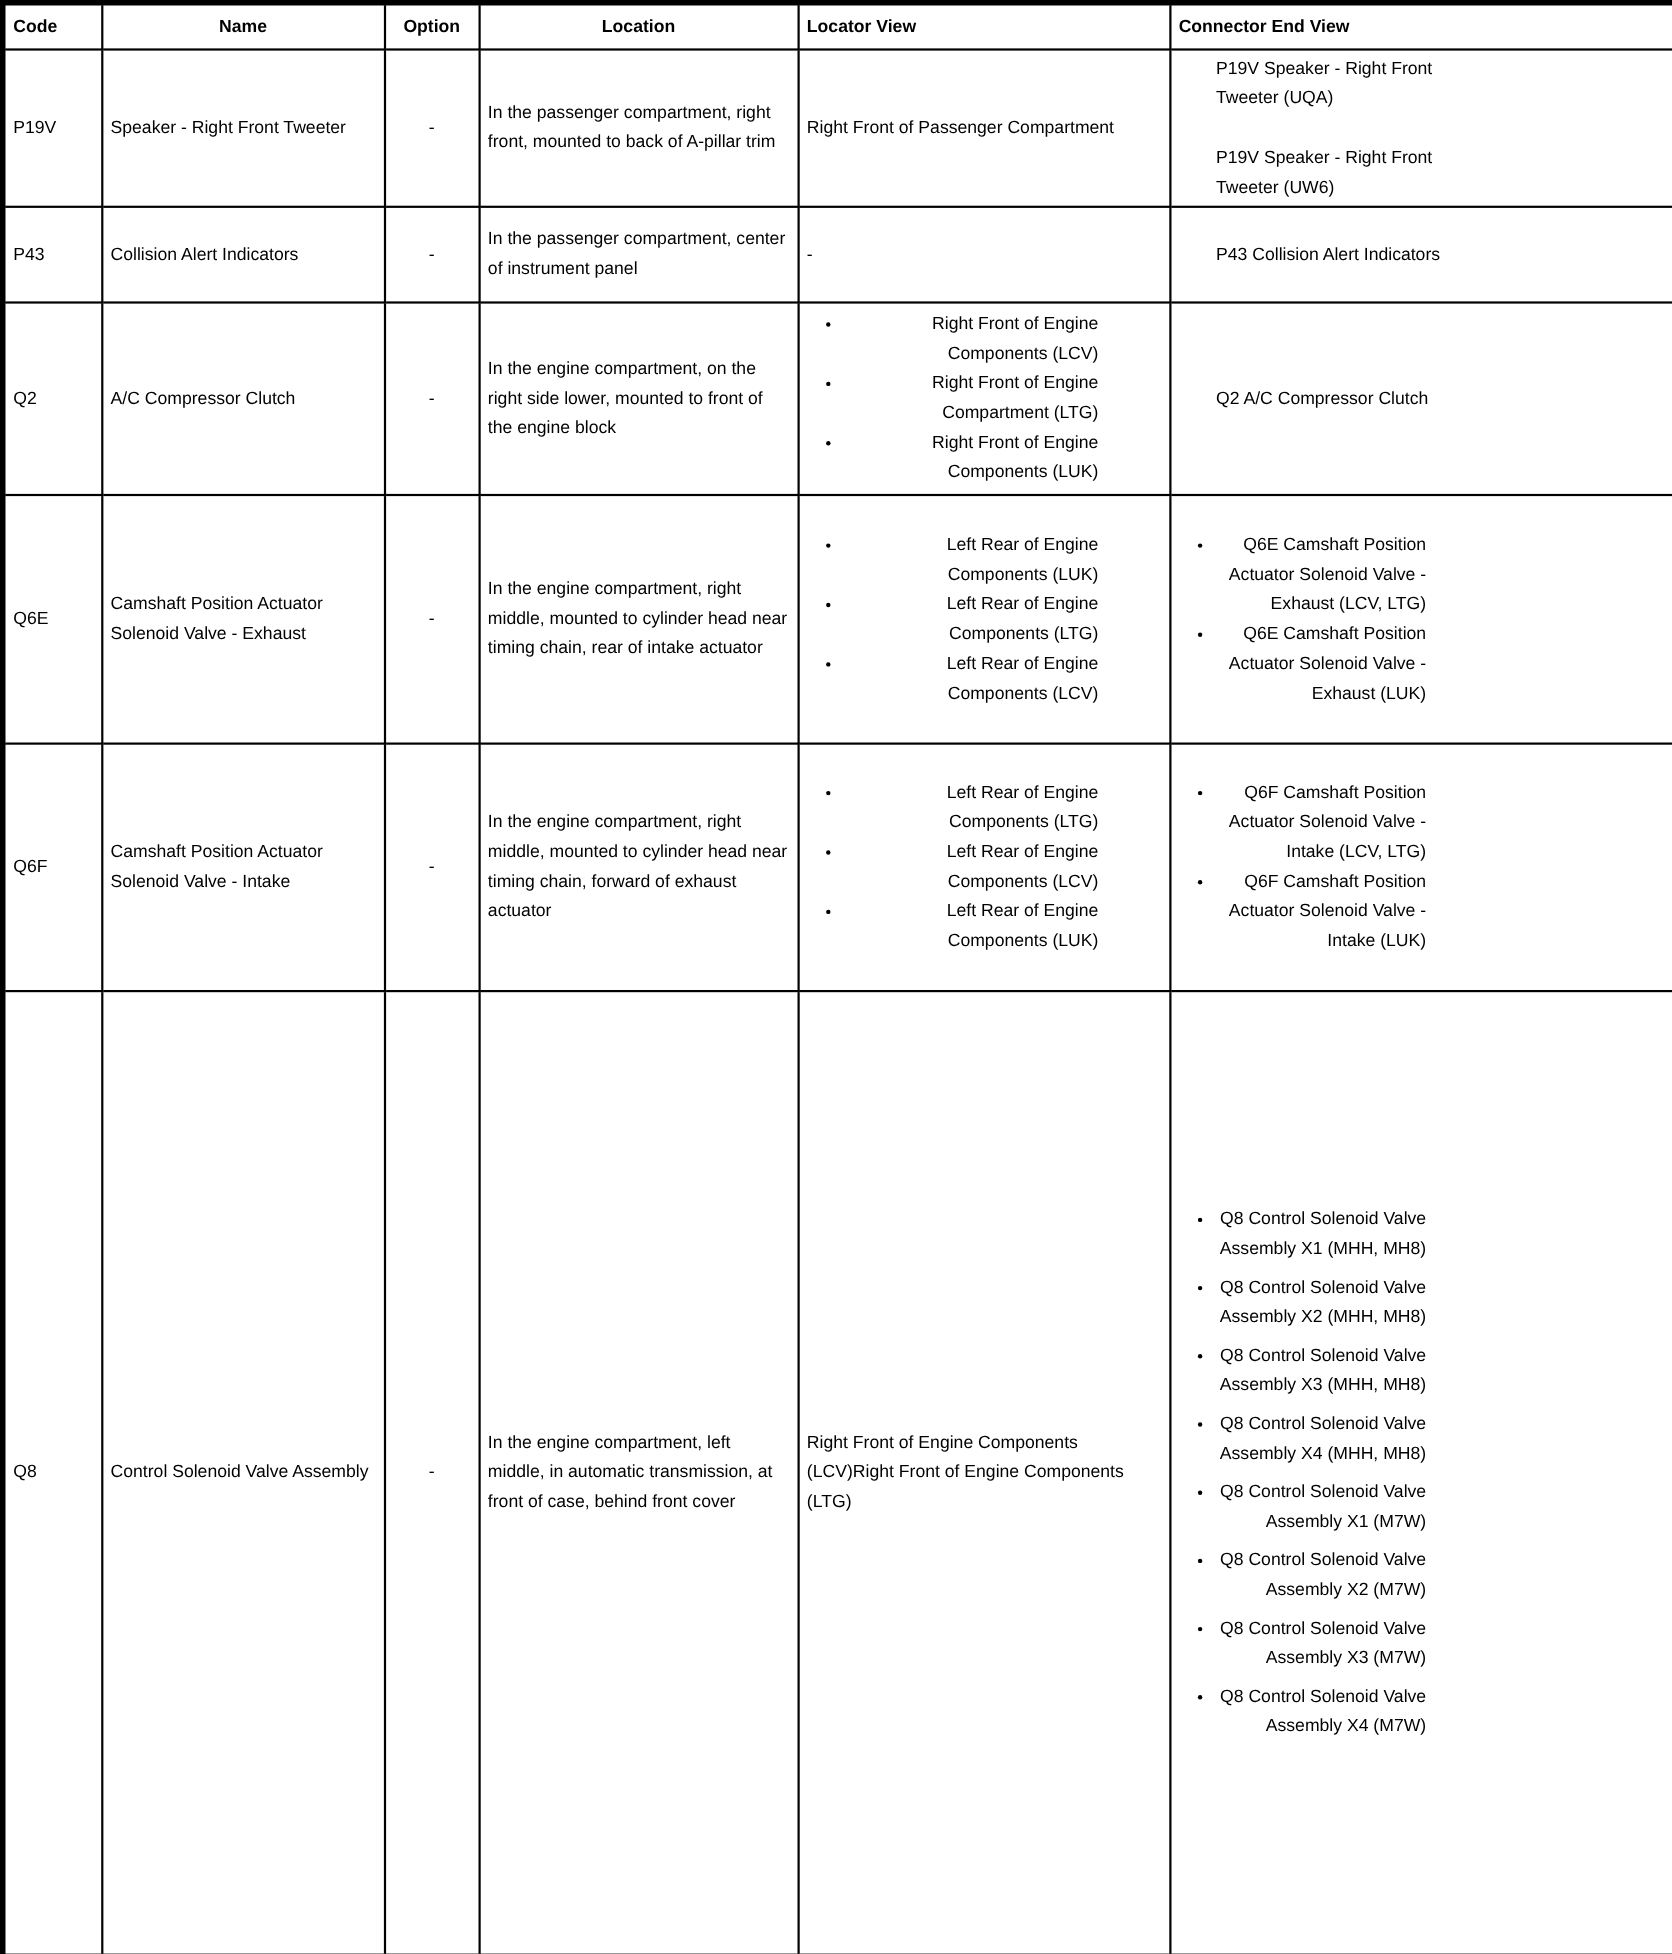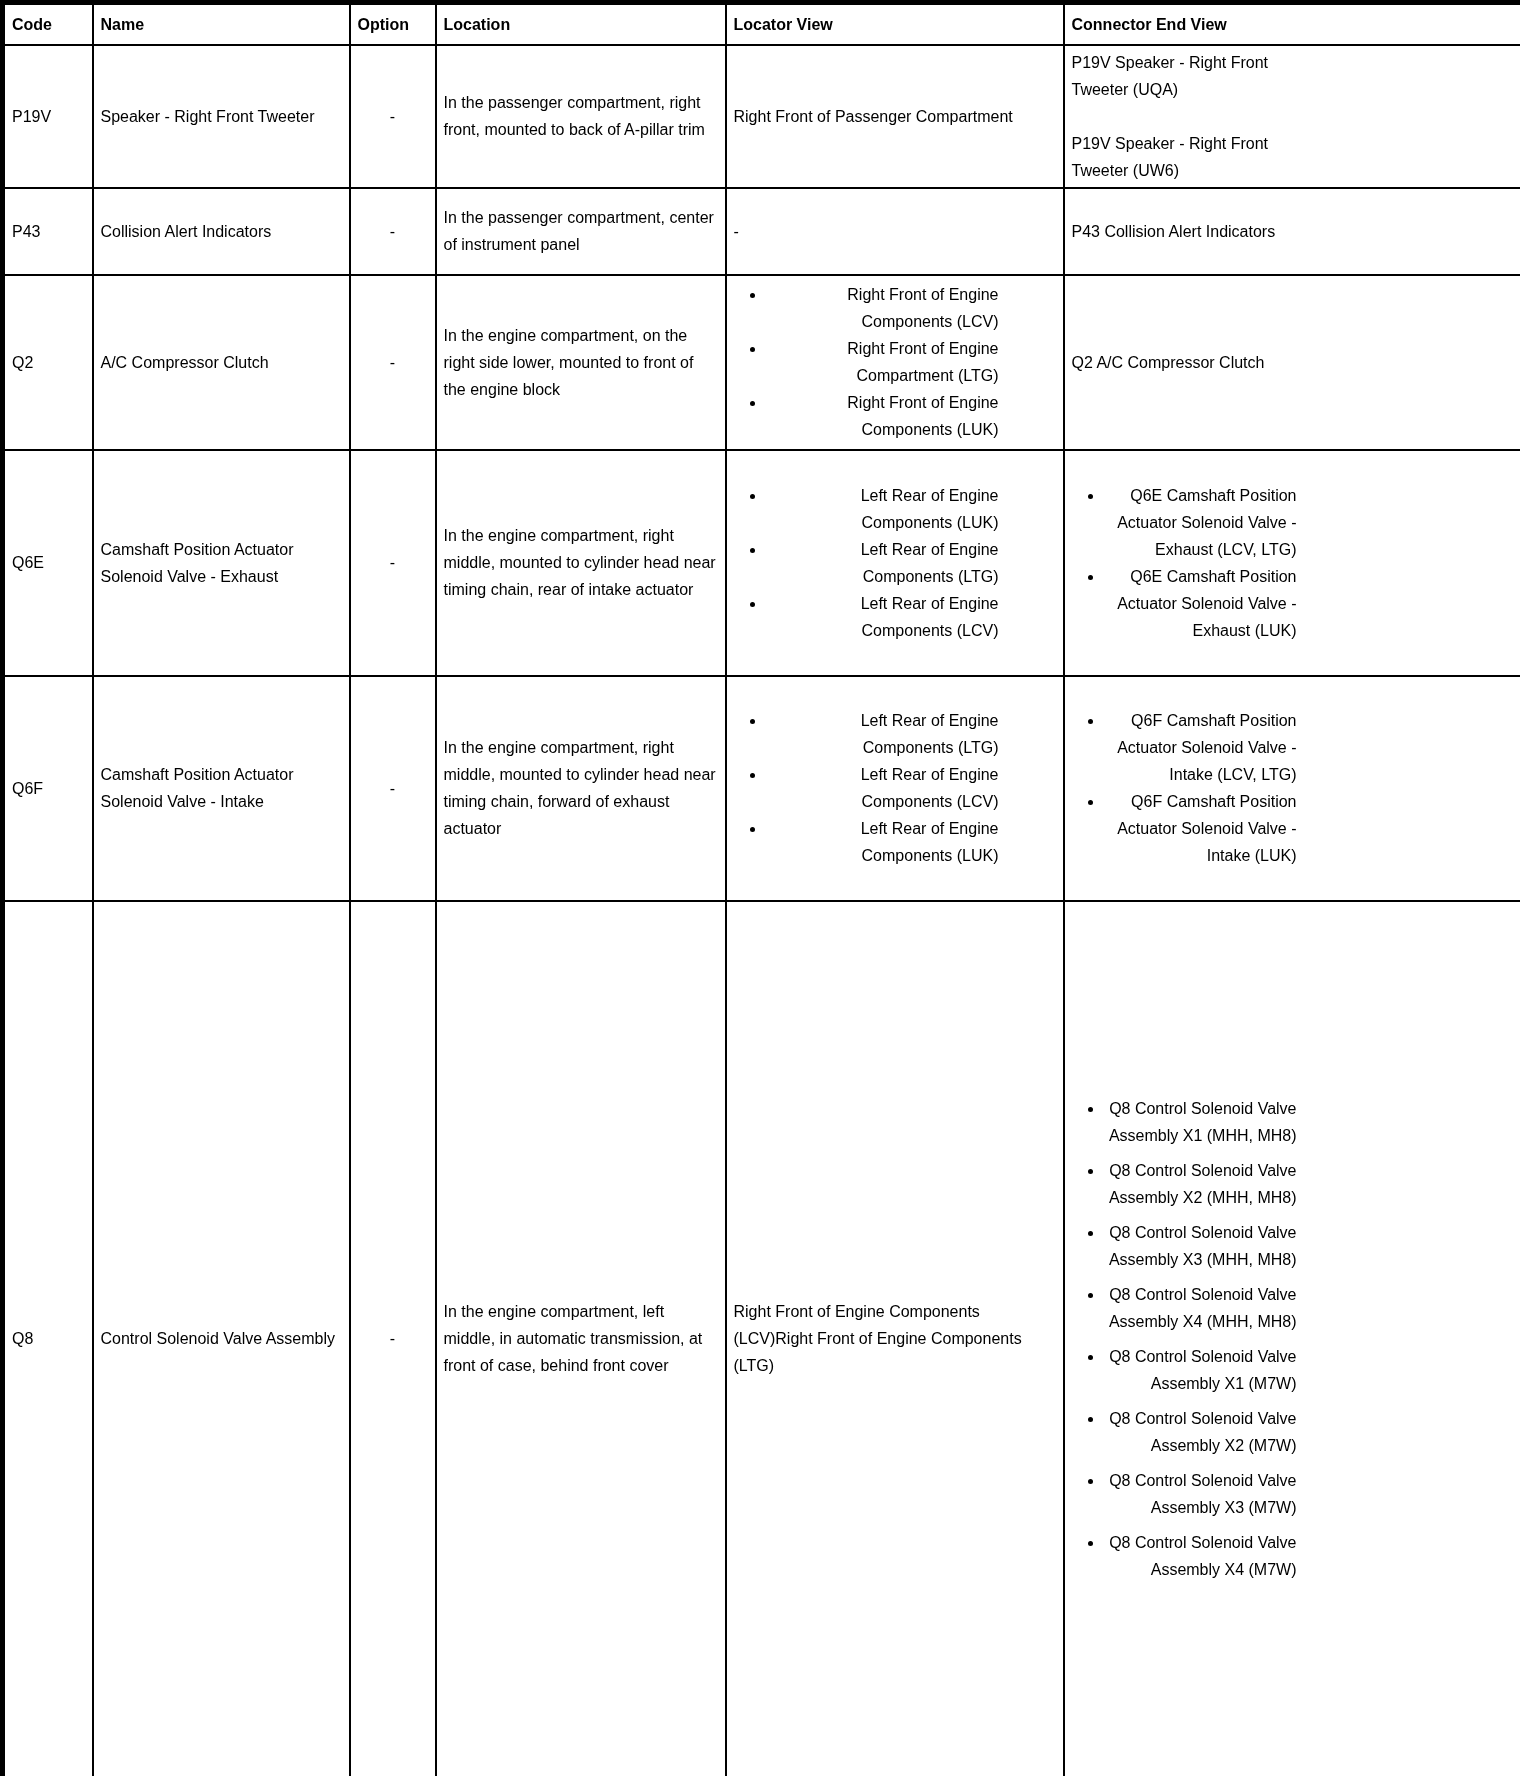--- a/index.html
+++ b/index.html
@@ -20,21 +20,21 @@
     border: 2px solid #000;
     padding: 3px 7px;
     vertical-align: middle;
     font-size: 16px;
     line-height: 27px;
     text-align: left;
     word-wrap: break-word;
   }
   th {
     font-weight: bold;
-    text-align: left;
+    text-align: center;
     padding: 5px 7px;
   }
   th.left { text-align: left; }
   td.center { text-align: center; }
   tr.h-header  { height: 42px; }
   tr.h-p19v    { height: 143px; }
   tr.h-p43     { height: 87px; }
   tr.h-q2      { height: 175px; }
   tr.h-q6e     { height: 226px; }
   tr.h-q6f     { height: 225px; }
@@ -43,21 +43,21 @@
     list-style: disc outside;
     margin: 0;
     padding-left: 32px;
   }
   ul.bullets > li { margin: 0; text-align: right; }
   ul.spread > li { margin-bottom: 8px; }
   ul.spread > li:last-child { margin-bottom: 0; }
   .paras > div + div { margin-top: 27px; }
   .w300 { max-width: 300px; }
   .w265 { max-width: 265px; }
-  .w235 { max-width: 235px; }
+  .w235 { max-width: 235px; margin-left: 34px; }
   .w225 { max-width: 225px; }
 </style>
 </head>
 <body>
 
 <table class="component-table">
   <colgroup>
     <col style="width:90px">
     <col style="width:257px">
     <col style="width:86px">

